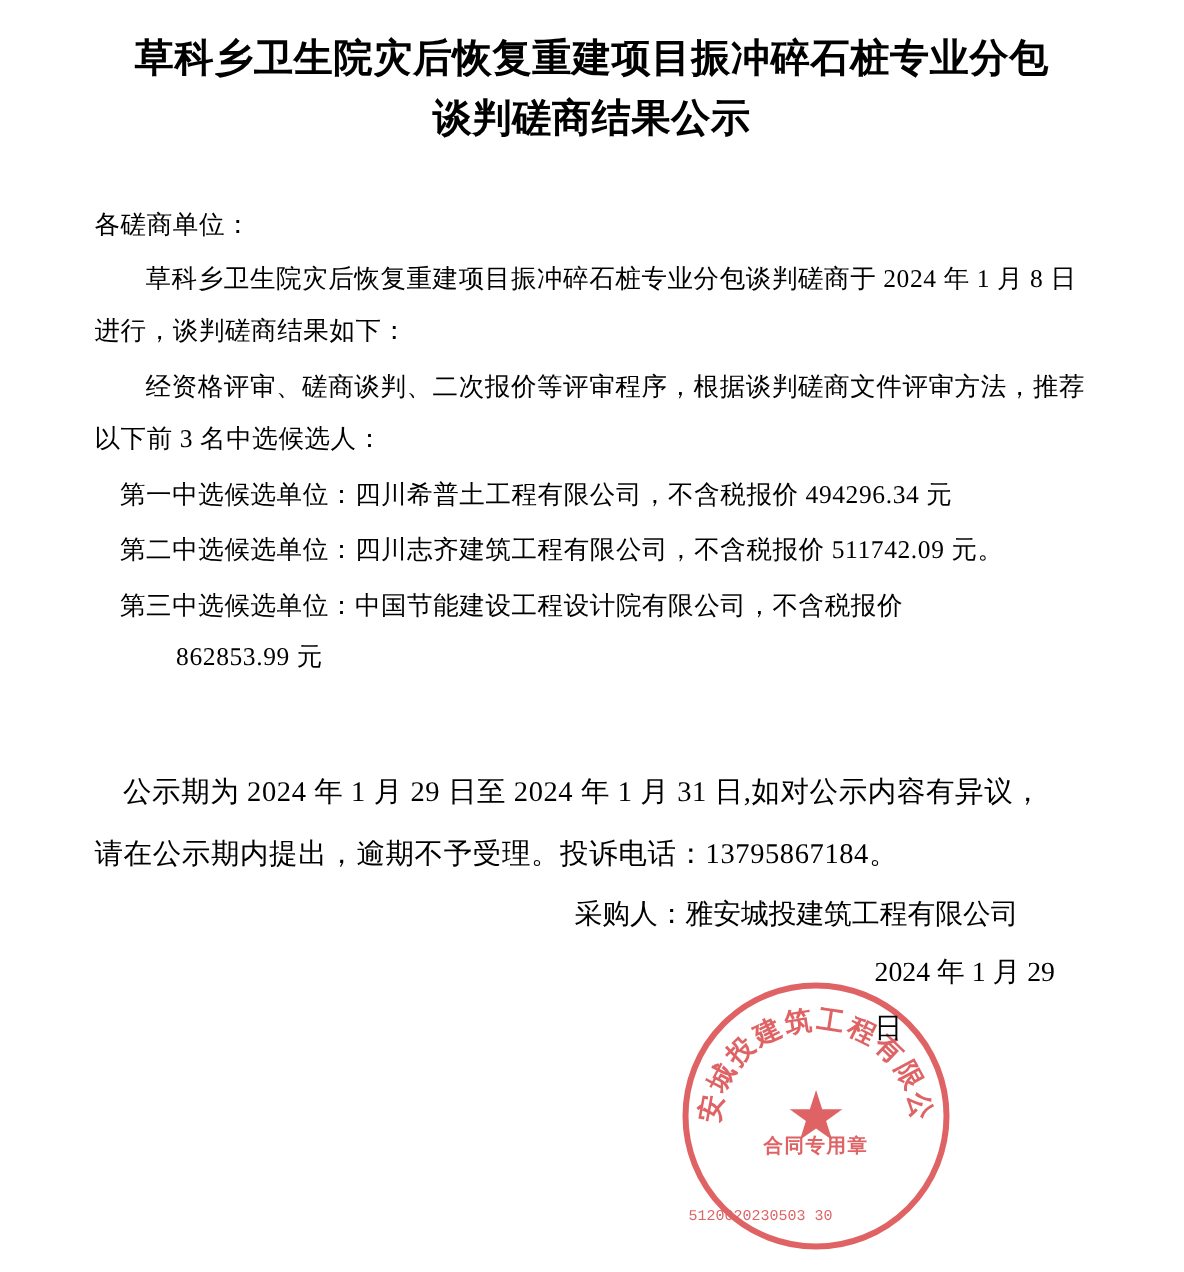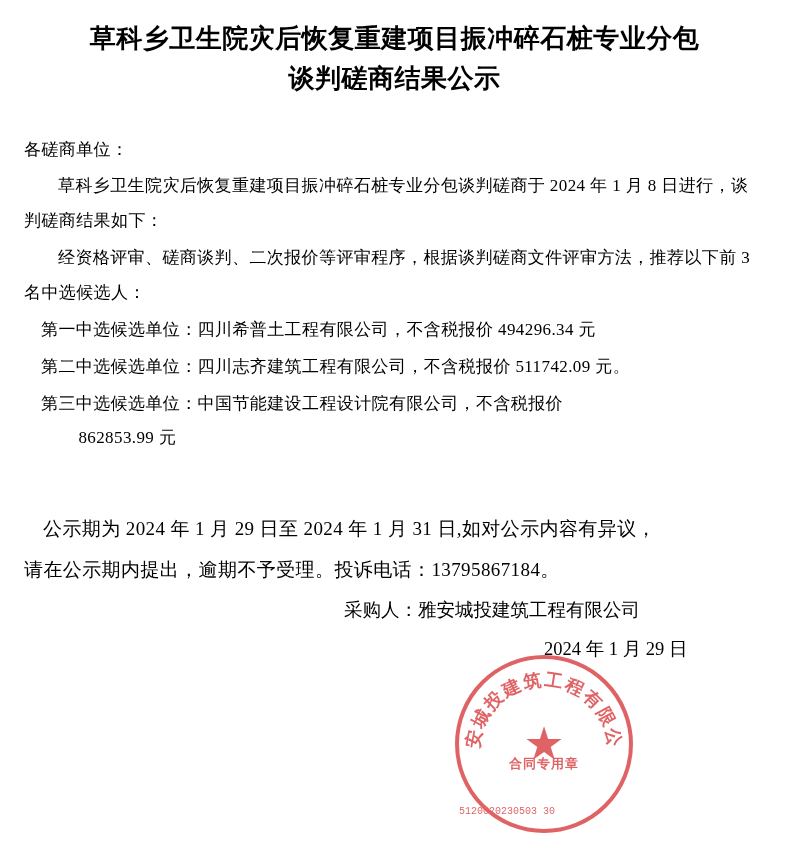--- a/index.html
+++ b/index.html
@@ -13,21 +13,21 @@
     font-family: "Liberation Serif", "DejaVu Serif", serif;
     color: #000000;
     position: relative;
     overflow: hidden;
   }
   .page {
     position: relative;
     width: 789px;
     height: 848px;
     box-sizing: border-box;
-    padding: 0 24px;
+    padding: 0 63px;
   }
   .doc-title {
     margin: 0;
     padding-top: 18px;
     text-align: center;
     font-size: 26px;
     font-weight: bold;
     line-height: 1.55;
     letter-spacing: 0.5px;
     font-family: "Liberation Sans", "DejaVu Sans", sans-serif;

